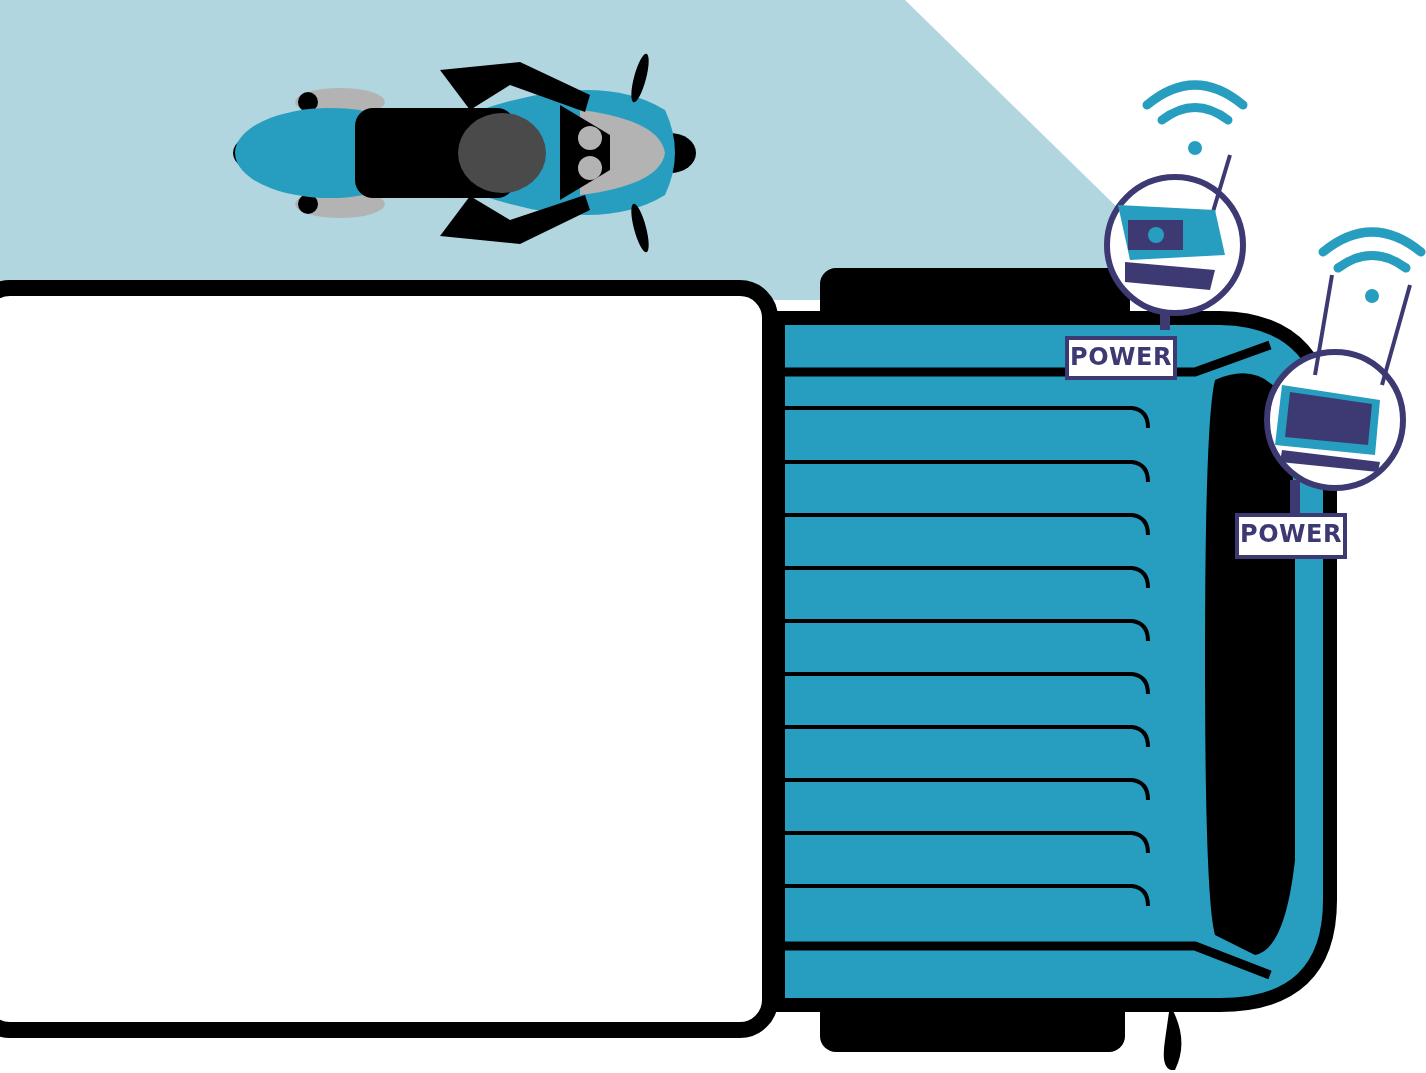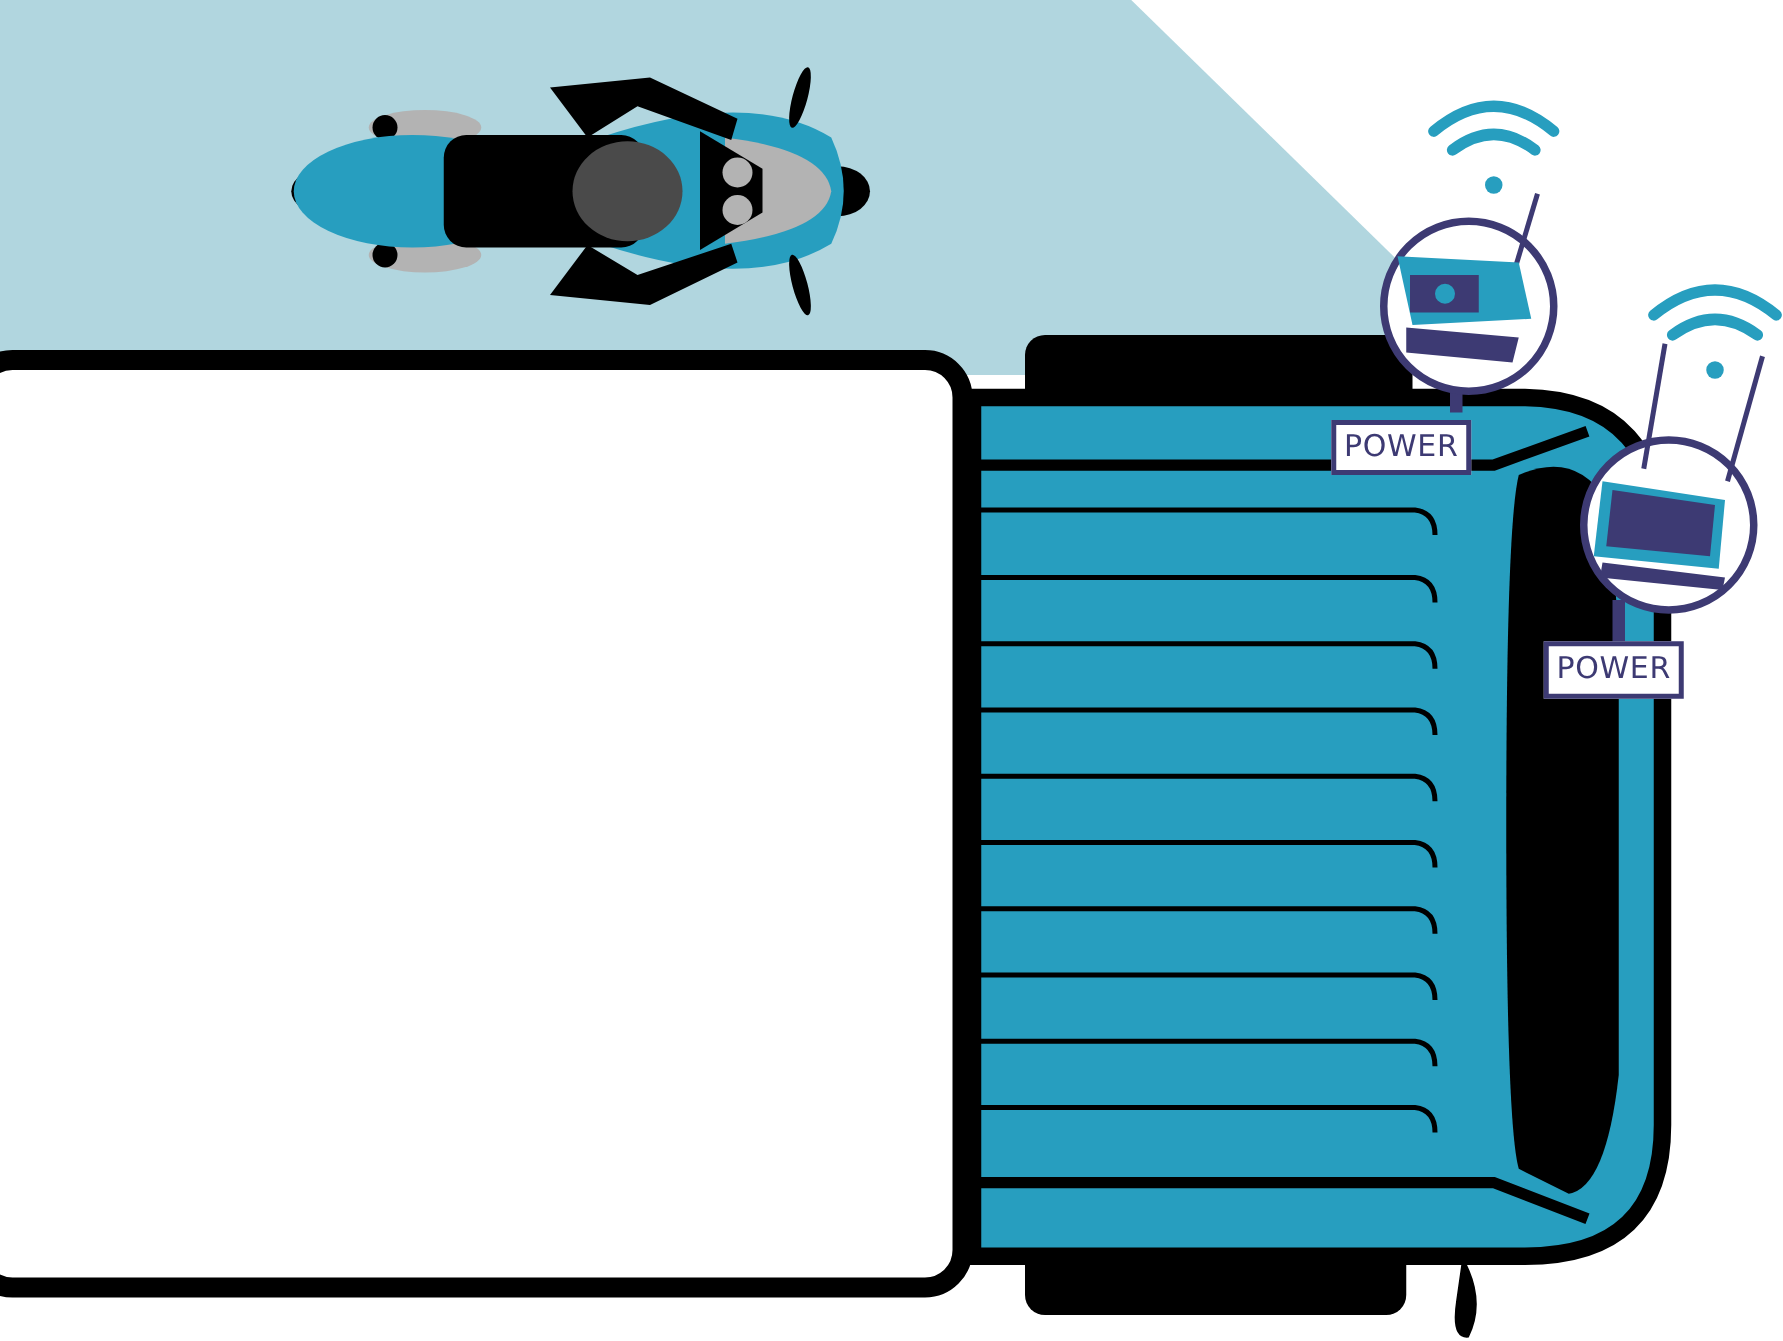--- a/index.html
+++ b/index.html
@@ -1,18 +1,18 @@
 <!DOCTYPE html>
 <html><head>
 <meta charset="utf-8">
 <style>
   html,body{margin:0;padding:0;background:#ffffff;}
   body{width:1426px;height:1073px;overflow:hidden;position:relative;font-family:"Liberation Sans",sans-serif;}
   svg{position:absolute;left:0;top:0;}
-  .power-label{position:absolute;background:#ffffff;border:4px solid #3d3a73;color:#3d3a73;font-family:"DejaVu Sans",sans-serif;font-weight:normal;font-size:24px;line-height:34px;text-align:center;box-sizing:border-box;letter-spacing:0.5px;}
+  .power-label{position:absolute;background:#ffffff;border:4px solid #3d3a73;color:#3d3a73;font-family:"DejaVu Sans",sans-serif;font-weight:bold;font-size:24px;line-height:34px;text-align:center;box-sizing:border-box;letter-spacing:0.5px;}
 </style>
 </head>
 <body>
 
 <svg width="1426" height="1073" viewBox="0 0 1426 1073">
 
   <polygon points="0,0 905,0 1125,215 1125,300 0,300" fill="#b1d6df"></polygon>
 
   <rect x="-20" y="288" width="790" height="742" rx="30" fill="#ffffff" stroke="#000" stroke-width="16"></rect>
 

